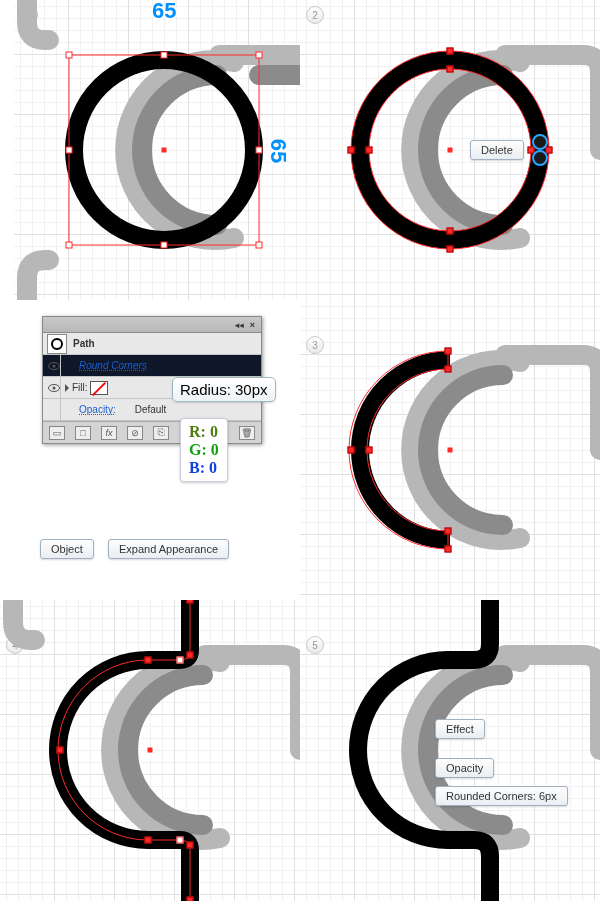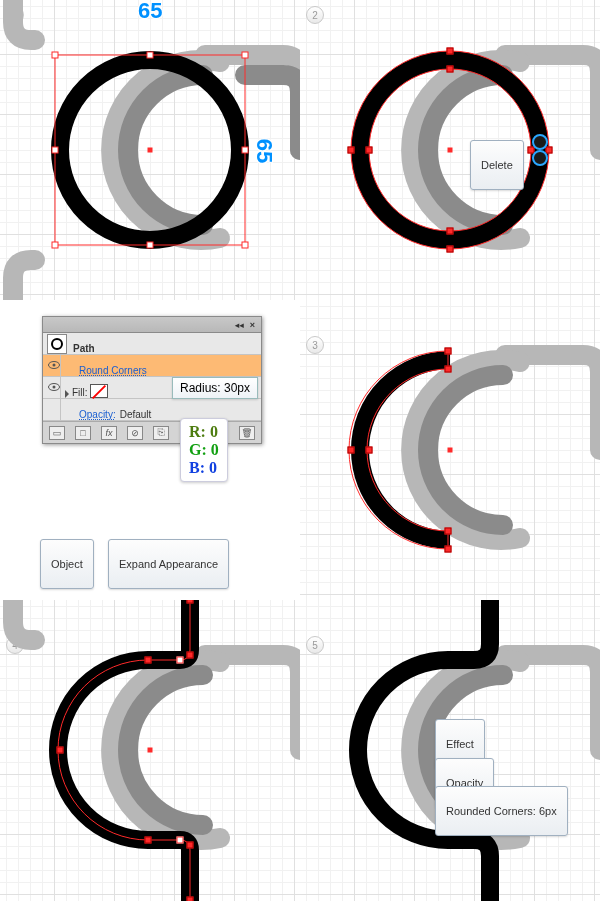--- a/index.html
+++ b/index.html
@@ -49,21 +49,21 @@
     font-weight: bold;
     color: #0091ff;
     text-shadow: -1px -1px 0 #fff, 1px -1px 0 #fff, -1px 1px 0 #fff, 1px 1px 0 #fff;
   }
 
   .btn {
     position: absolute;
     background: linear-gradient(#fdfdfd, #eaeef2);
     border: 1px solid #a0b0c0;
     border-radius: 3px;
-    padding: 18px 10px;
+    padding: 3px 10px;
     font-size: 11px;
     color: #333;
     box-shadow: 0 1px 2px rgba(0,0,0,0.15);
     white-space: nowrap;
   }
 
   .anchor {
     position: absolute;
     width: 7px;
     height: 7px;
@@ -124,27 +124,27 @@
     border-bottom: 1px solid #aaa;
     padding: 3px 6px;
     font-size: 10px;
     letter-spacing: .5px;
     display:flex;
     justify-content: space-between;
     align-items:center;
   }
   .ap-row {
     display: flex;
-    align-items: flex-end;
+    align-items: center;
     height: 22px;
     padding-left: 4px;
     border-bottom: 1px solid #c4c4c4;
     background: #e8e8e8;
   }
-  .ap-row.sel { background: #fdba74; }
+  .ap-row.sel { background: #0f172a; font-style: italic; }
   .eye {
     width: 14px; height: 22px;
     display:flex;align-items:center;justify-content:center;
     border-right:1px solid #c4c4c4;margin-right:4px;
   }
   .eye svg { width: 12px; height: 8px; }
   .indent-tri {
     width:0;height:0;border-left:4px solid #555;border-top:4px solid transparent;border-bottom:4px solid transparent;margin-right:3px;
   }
   .swatch { width:18px;height:14px;border:1px solid #555;margin:0 6px 0 2px;position:relative;flex-shrink:0; }
@@ -155,23 +155,23 @@
   }
   .link { color:#1b5fd1; text-decoration: underline dotted; }
   .path-thumb {
     width:20px;height:20px;border:1px solid #888;background:#fff;margin-right:6px;display:flex;align-items:center;justify-content:center;
   }
   .path-thumb .ring { width:12px;height:12px;border:2px solid #000;border-radius:50%; }
   .radius-badge {
     position:absolute;
     background: linear-gradient(#fff,#eef2f6);
     border:1px solid #9bb;
-    border-radius:0;
+    border-radius:5px;
     padding:3px 7px;
-    font-size:12px;
+    font-size:15px;
     white-space:nowrap;
     box-shadow:0 1px 2px rgba(0,0,0,.15);
   }
   .rgb-badge {
     position:absolute;
     background:#fff;
     border:1px solid #ccd;
     border-radius:4px;
     padding:4px 8px;
     font-family:"Comic Sans MS",cursive;
@@ -186,21 +186,21 @@
   }
   .ap-footer .icn{width:16px;height:14px;border:1px solid #888;background:#eee;display:flex;align-items:center;justify-content:center;font-size:9px;color:#555;}
   .ap-footer .trash{margin-left:auto;margin-right:6px;}
 
   .menu-arrow{width:10px;display:flex;flex-direction:column;gap:1px;}
   .menu-arrow span{height:1px;background:#444;}
 </style>
 </head>
 <body>
 
-<div class="cell" style="left:0;top:0;width:300px;height:300px;">
+<div class="cell" style="left:14px;top:0;width:300px;height:300px;">
   <div class="step-badge">1</div>
 
   <svg width="300" height="300" style="position:absolute;left:0;top:0;">
 
     <g fill="none" stroke="#b7b7b7" stroke-width="20" stroke-linecap="round">
 
       <path d="M 13 -10 L 13 22 Q 13 40 31 40 L 35 40"></path>
 
       <path d="M 205 55 L 283 55 Q 300 55 300 72 L 300 150"></path>
 
@@ -322,21 +322,21 @@
         </svg>
     </div>
     <div class="indent-tri"></div>
     <span>Fill:</span>
     <div class="swatch none"></div>
   </div>
   <div class="ap-row">
     <div class="eye" style="border-right:1px solid #c4c4c4;"></div>
     <span style="width:14px;"></span>
     <span class="link">Opacity:</span>
-    <span style="margin-left:4px;">Default</span>
+    <span style="margin-left:19px;">Default</span>
   </div>
   <div class="ap-footer">
     <div class="icn">▭</div>
     <div class="icn">□</div>
     <div class="icn">
         <i>fx</i>
       </div>
     <div class="icn">⊘</div>
     <div class="icn">⎘</div>
     <div class="icn trash">🗑</div>

